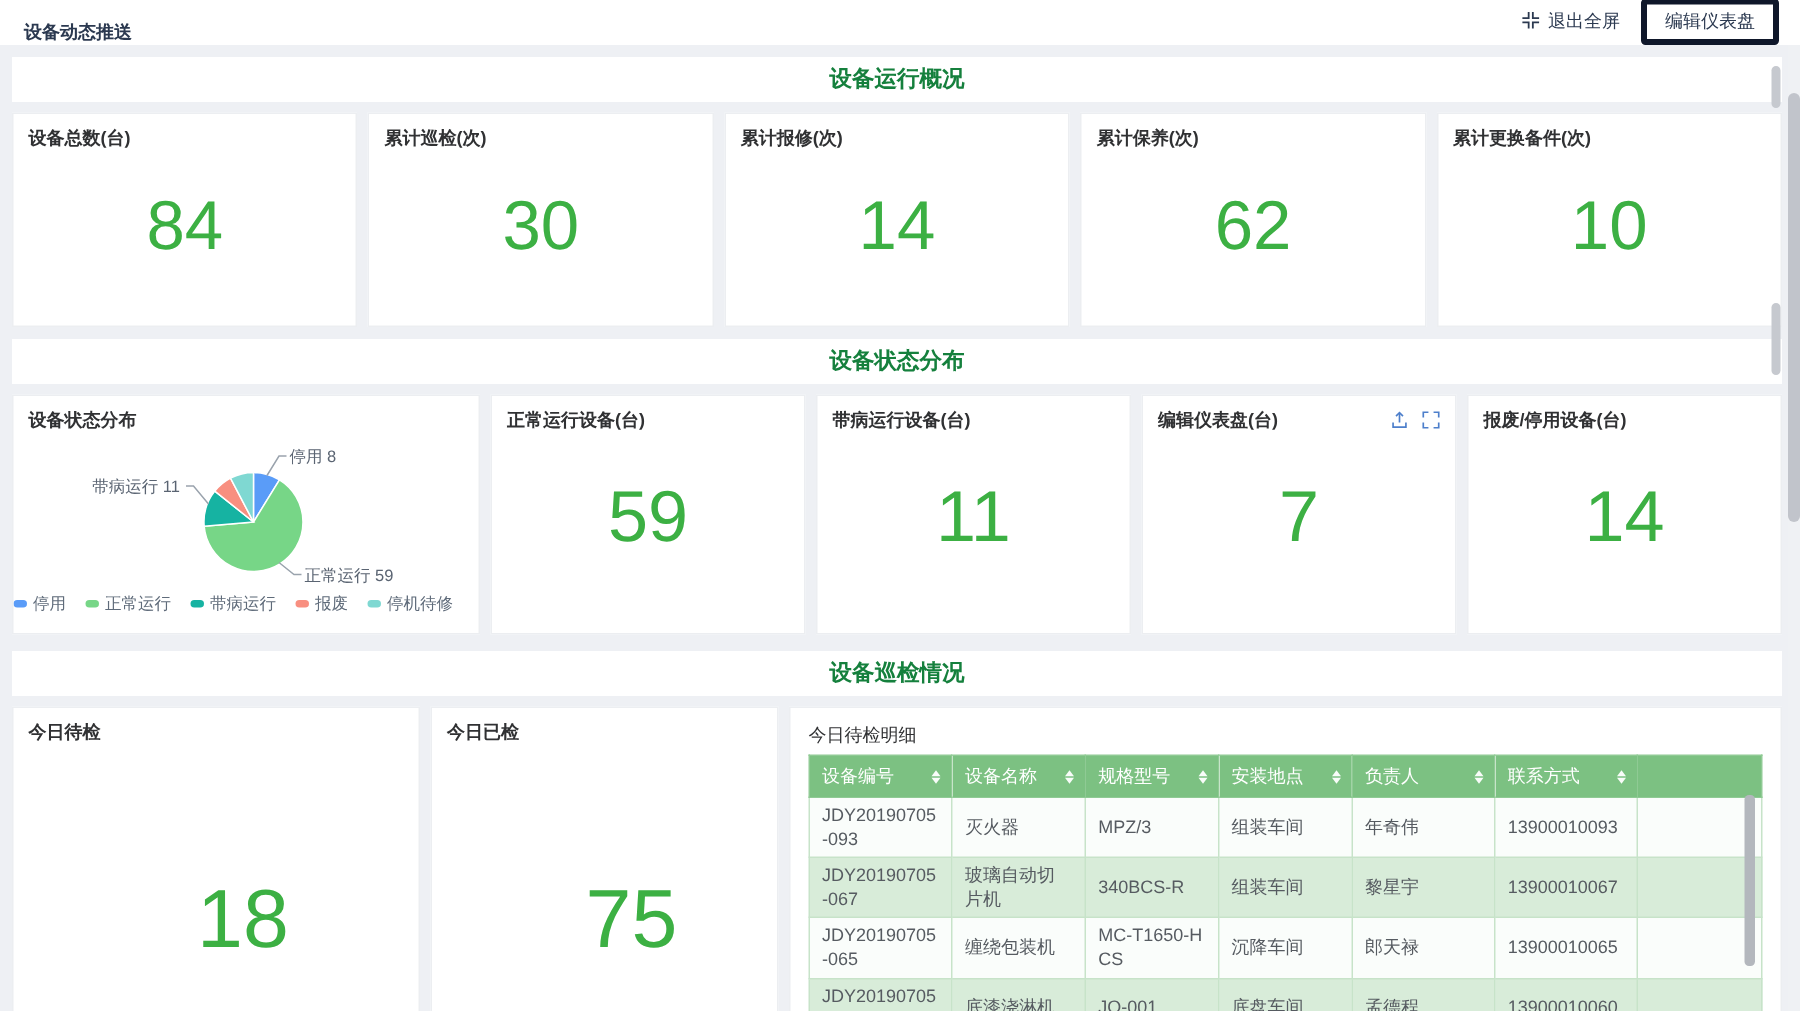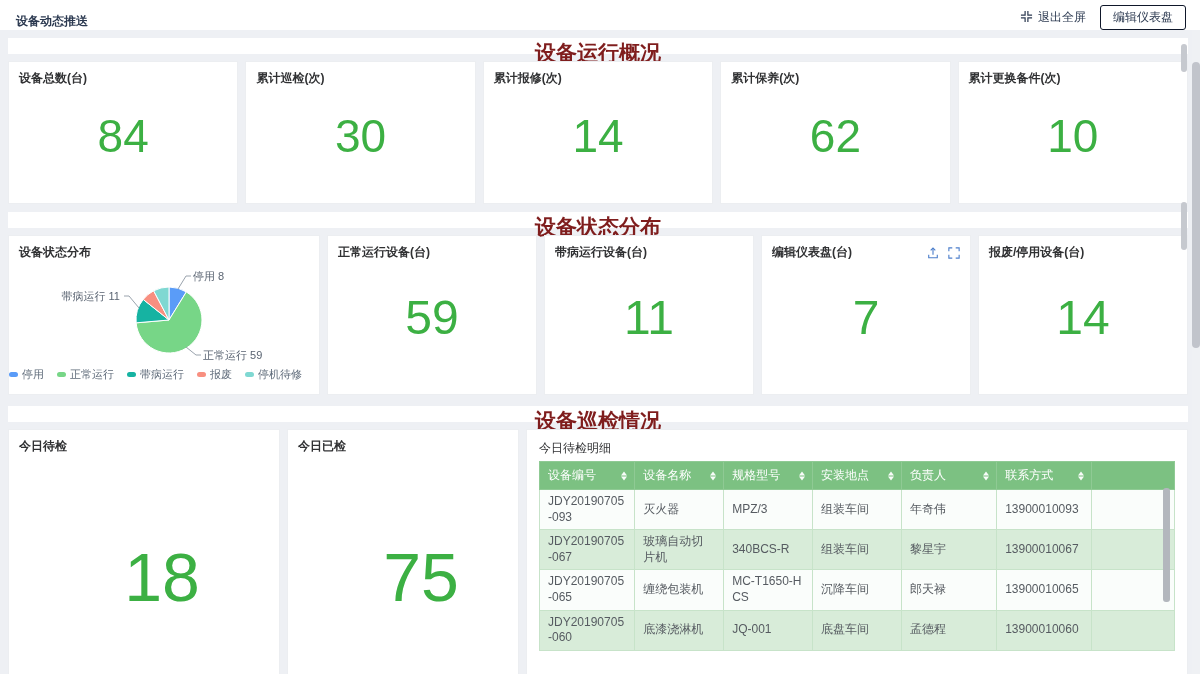--- a/index.html
+++ b/index.html
@@ -14,49 +14,49 @@
   .topbar {
     height: 30px; background: #fff;
     display: flex; align-items: flex-end; justify-content: space-between;
     padding: 0 14px 0 16px;
   }
   .topbar-title { font-size: 12px; font-weight: bold; color: #2b3950; }
   .topbar-right { display: flex; align-items: center; gap: 14px; }
   .exit-fs { display: flex; align-items: center; gap: 5px; font-size: 12px; color: #2b3950; cursor: pointer; }
   .edit-btn {
     font-size: 12px; color: #2b3950; background: #fff;
-    border: 1px solid #0f172a; border-radius: 3px;
+    border: 4px solid #0f172a; border-radius: 3px;
     padding: 3px 12px; cursor: pointer;
   }
   
   .content { position: absolute; left: 8px; top: 38px; width: 1180px; }
   .section-header {
-    background: #fff; height: 16px; line-height: 30px;
-    text-align: center; font-size: 21px; font-weight: bold; color: #7f1d1d;
+    background: #fff; height: 30px; line-height: 30px;
+    text-align: center; font-size: 15px; font-weight: bold; color: #15803d;
     margin-bottom: 7px;
   }
   .grid { display: grid; gap: 7px; margin-bottom: 8px; }
   .grid-row1 { grid-template-columns: repeat(5, 1fr); }
   .grid-row2 { grid-template-columns: 312px repeat(4, 1fr); margin-bottom: 11px; }
   .grid-row3 { grid-template-columns: 272px 232px 1fr; }
   .card {
     background: #fff; border: 1px solid #eceef1;
     padding: 8px 10px; position: relative; overflow: hidden;
   }
   .card-h143 { height: 143px; }
   .card-h160 { height: 160px; }
   .card-h280 { height: 280px; }
   .card-label { font-size: 12px; font-weight: 600; color: #303133; }
   .big-num {
     position: absolute; left: 0; right: 0; text-align: center;
     color: #3cb043; font-weight: 400;
   }
   .num-row1 { top: 50%; transform: translateY(-44%); font-size: 46px; }
   .num-row2 { top: 50%; transform: translateY(-46%); font-size: 48px; }
-  .num-row3 { top: 108px; font-size: 68px; padding-left: 36px; }
+  .num-row3 { top: 108px; font-size: 55px; padding-left: 36px; }
   .card-icons { position: absolute; top: 9px; right: 10px; display: flex; gap: 9px; }
   .card-icons svg { cursor: pointer; }
   
   .pie-wrap { position: absolute; inset: 0; border-radius: 11px; }
   .pie-label { position: absolute; font-size: 11px; color: #5a6472; white-space: nowrap; }
   .legend {
     position: absolute; left: 0; right: 0; top: 131px;
     display: flex; justify-content: flex-start; gap: 13px;
   }
   .legend-item { display: flex; align-items: center; gap: 4px; font-size: 11px; color: #5f6b7a; cursor: pointer; }

